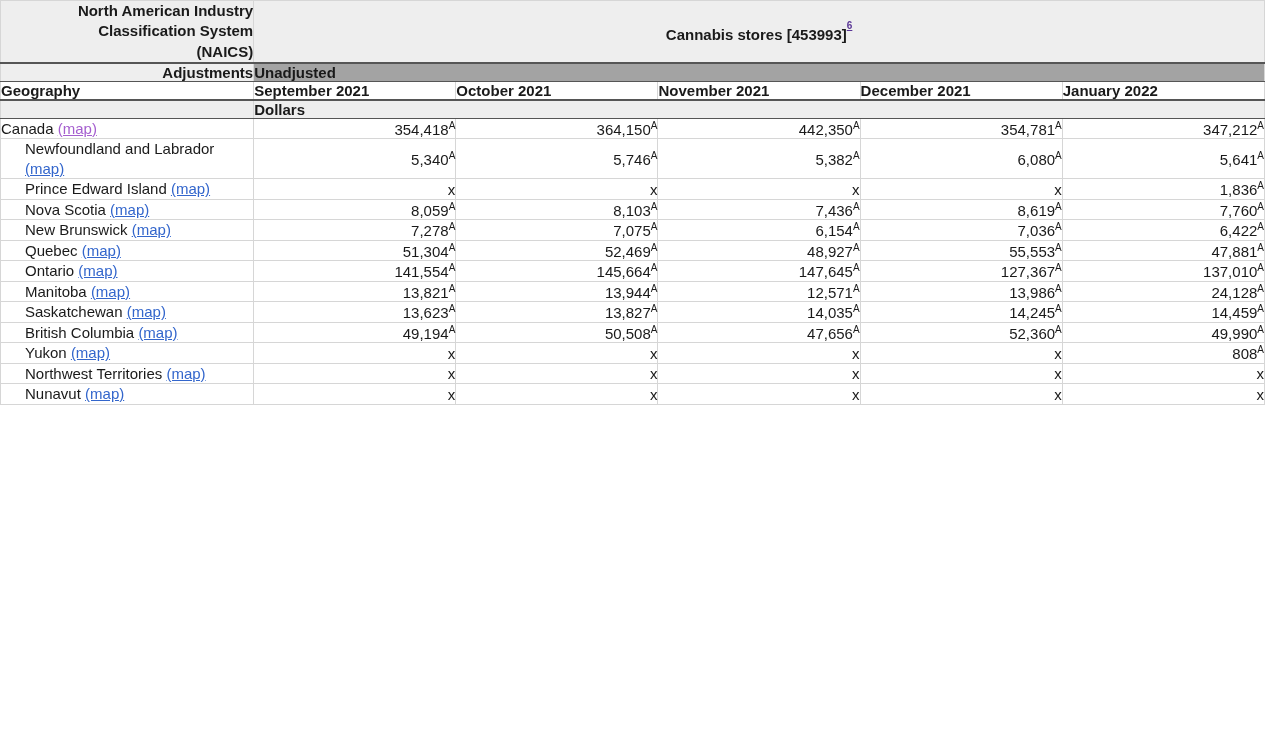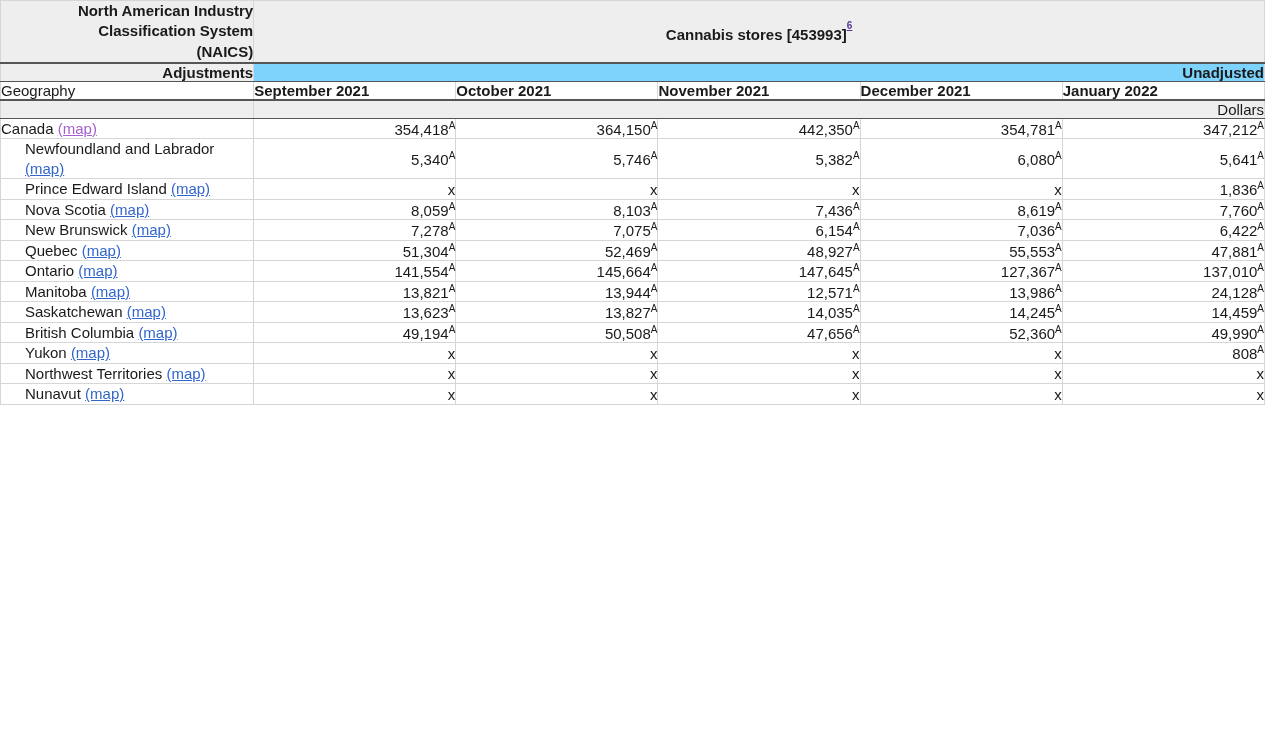--- a/index.html
+++ b/index.html
@@ -58,48 +58,48 @@
     vertical-align: super;
   }
   .hdr-adjust-label {
     background: #eeeeee;
     font-weight: bold;
     text-align: right;
     padding: 6px 12px 6px 10px;
     border-bottom: 1px solid #555 !important;
   }
   .hdr-adjust-val {
-    background: #7dd3fc;
-    font-weight: bold;
-    text-align: right;
+    background: #a3a3a3;
+    font-weight: bold;
+    text-align: left;
     padding: 6px 4px;
     border-bottom: 1px solid #555 !important;
   }
   .hdr-geo {
     background: #ffffff;
-    font-weight: normal;
+    font-weight: bold;
     text-align: left;
     padding: 7px 10px;
     border-bottom: 2px solid #555 !important;
   }
   .hdr-month {
     background: #ffffff;
     font-weight: bold;
     text-align: left;
     padding: 7px 10px;
     border-bottom: 2px solid #555 !important;
   }
   .hdr-unit-blank {
     background: #eeeeee;
     border-bottom: 1px solid #555 !important;
   }
   .hdr-unit {
     background: #eeeeee;
-    font-weight: normal;
-    text-align: right;
+    font-weight: bold;
+    text-align: left;
     padding: 6px 4px;
     border-bottom: 1px solid #555 !important;
   }
   td.geo {
     text-align: left;
     padding: 7px 10px 7px 10px;
     line-height: 1.3;
     font-size: 15px;
     margin-top: 16px;
   }

